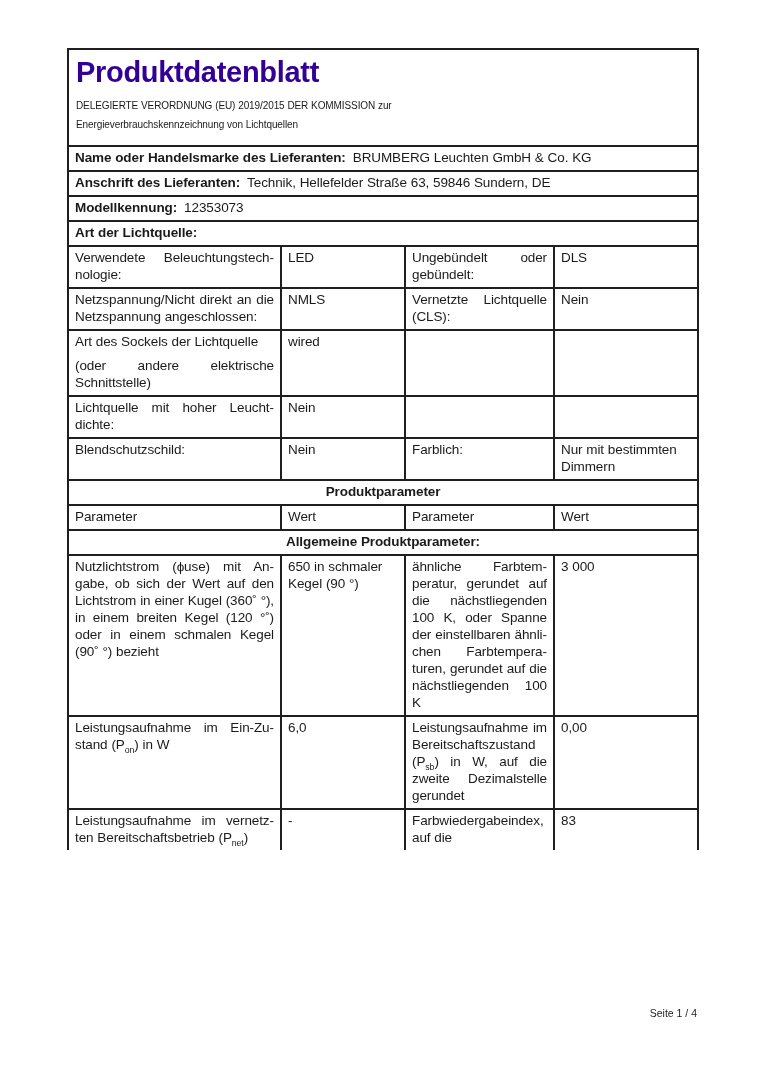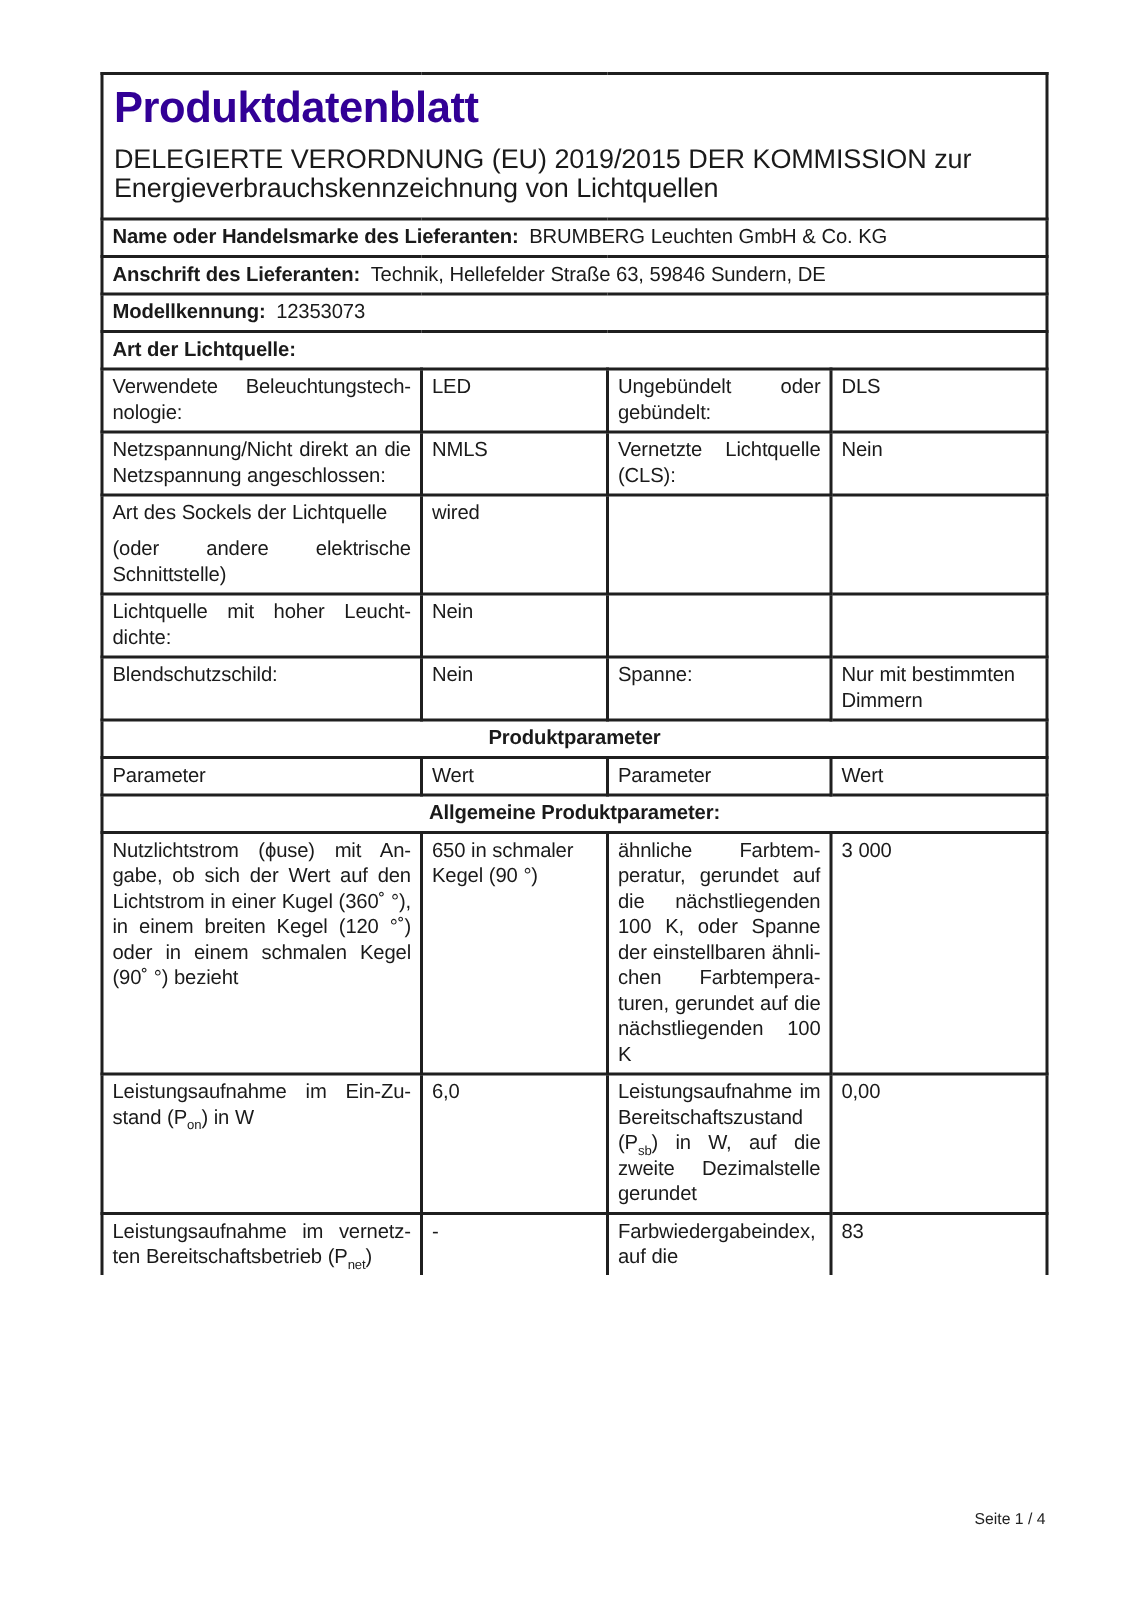--- a/index.html
+++ b/index.html
@@ -35,21 +35,21 @@
   td.section{ text-align:center; font-weight:bold; padding-top:3px; padding-bottom:4px;border-radius:12px; }
   td.hdr{ text-align:left; }
   td.info{ padding:4px 6px 6px 6px; }
   .lbl{ font-weight:bold; }
   .val{ margin-left:7px; }
   .title-cell{ padding:6px 7px 11px 7px !important;margin-top:24px; }
   .doc-title{
     font-size:29px;line-height:33px;font-weight:bold;
     letter-spacing:-0.3px;margin:0 0 8px 0;
   }
-  .doc-subtitle{ font-size:18px;line-height:18.5px; }
+  .doc-subtitle{ font-size:10px;line-height:18.5px; }
   .gap{ margin-top:7px; }
   .clamp{ max-height:195px; overflow:hidden; }
   tr.cut td{ border-bottom:none; }
   sub{ font-size:0.65em; line-height:0; }
   .footer{
     position:absolute; top:1007px; right:67px;
     font-size:10.5px; color:#222; letter-spacing:0;
   }
 </style>
 </head>
@@ -119,21 +119,21 @@
     </tr>
     <tr>
       <td class="c1">Lichtquelle mit hoher Leucht­dichte:</td>
       <td class="c2">Nein</td>
       <td class="c3"></td>
       <td class="c4"></td>
     </tr>
     <tr>
       <td class="c1">Blendschutzschild:</td>
       <td class="c2">Nein</td>
-      <td class="c3">Spanne:</td>
+      <td class="c3">Farblich:</td>
       <td class="c4">Nur mit bestimm­ten Dimmern</td>
     </tr>
 
     <tr>
       <td colspan="4" class="section">Produktparameter</td>
     </tr>
     <tr>
       <td class="hdr">Parameter</td>
       <td class="hdr">Wert</td>
       <td class="hdr">Parameter</td>

